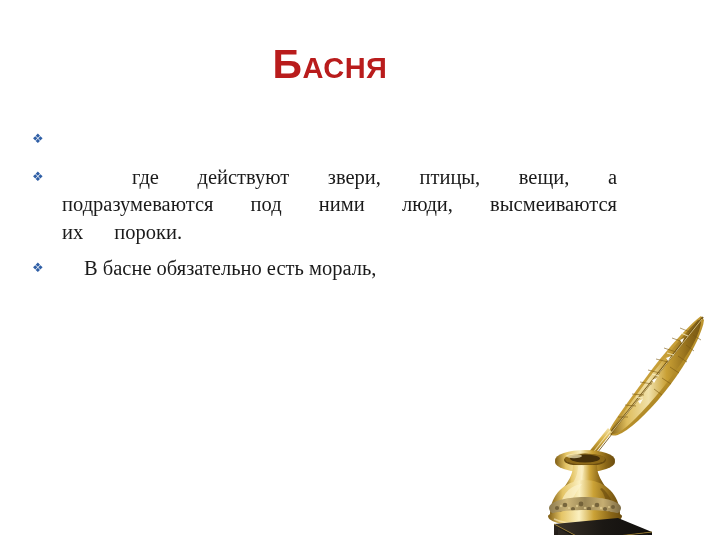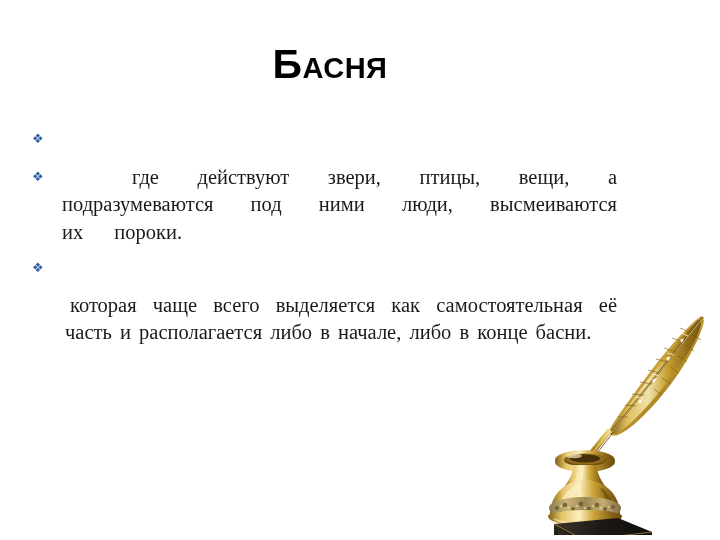--- a/index.html
+++ b/index.html
@@ -29,21 +29,21 @@
   .slide-title {
     position: absolute;
     left: 40px;
     top: 40px;
     width: 580px;
     text-align: center;
     font-family: "Liberation Sans", sans-serif;
     font-size: 41px;
     line-height: 48px;
     font-weight: bold;
-    color: #000000;
+    color: #b91c1c;
     font-variant: small-caps;
     letter-spacing: 0.5px;
     white-space: nowrap;
   }
 
   
   .body-block {
     position: absolute;
     left: 32px;
     top: 126px;
@@ -120,26 +120,23 @@
       <span class="lead lead-wide"></span>
     </p>
 
     <p class="para p2">
       <span class="bullet">❖</span>
       <span class="lead lead-wide2"></span><span class="stretch-b">где действуют звери, птицы, вещи, а подразумеваются под ними люди, высмеиваются их пороки.</span>
     </p>
 
     <p class="para p3">
       <span class="bullet">❖</span>
-      <span class="lead lead-small"></span>
+      <span class="lead lead-small"></span><span class="nb">В басне обязательно есть мораль,</span>
     </p>
 
-    <p class="para p4">
-      <span class="lead lead-tiny"></span><span class="stretch-c">которая чаще всего выделяется как самостоятельная её часть и располагается      либо в начале, либо в конце басни.</span>
-    </p>
 
   </div>
 
   <div class="quill-art">
     <svg width="180" height="225" viewBox="0 0 180 225" xmlns="http://www.w3.org/2000/svg">
       <defs>
         <linearGradient id="gGold" x1="0" y1="0" x2="1" y2="1">
           <stop offset="0%" stop-color="#F0DA96"></stop>
           <stop offset="35%" stop-color="#D8AF46"></stop>
           <stop offset="65%" stop-color="#A9821F"></stop>

